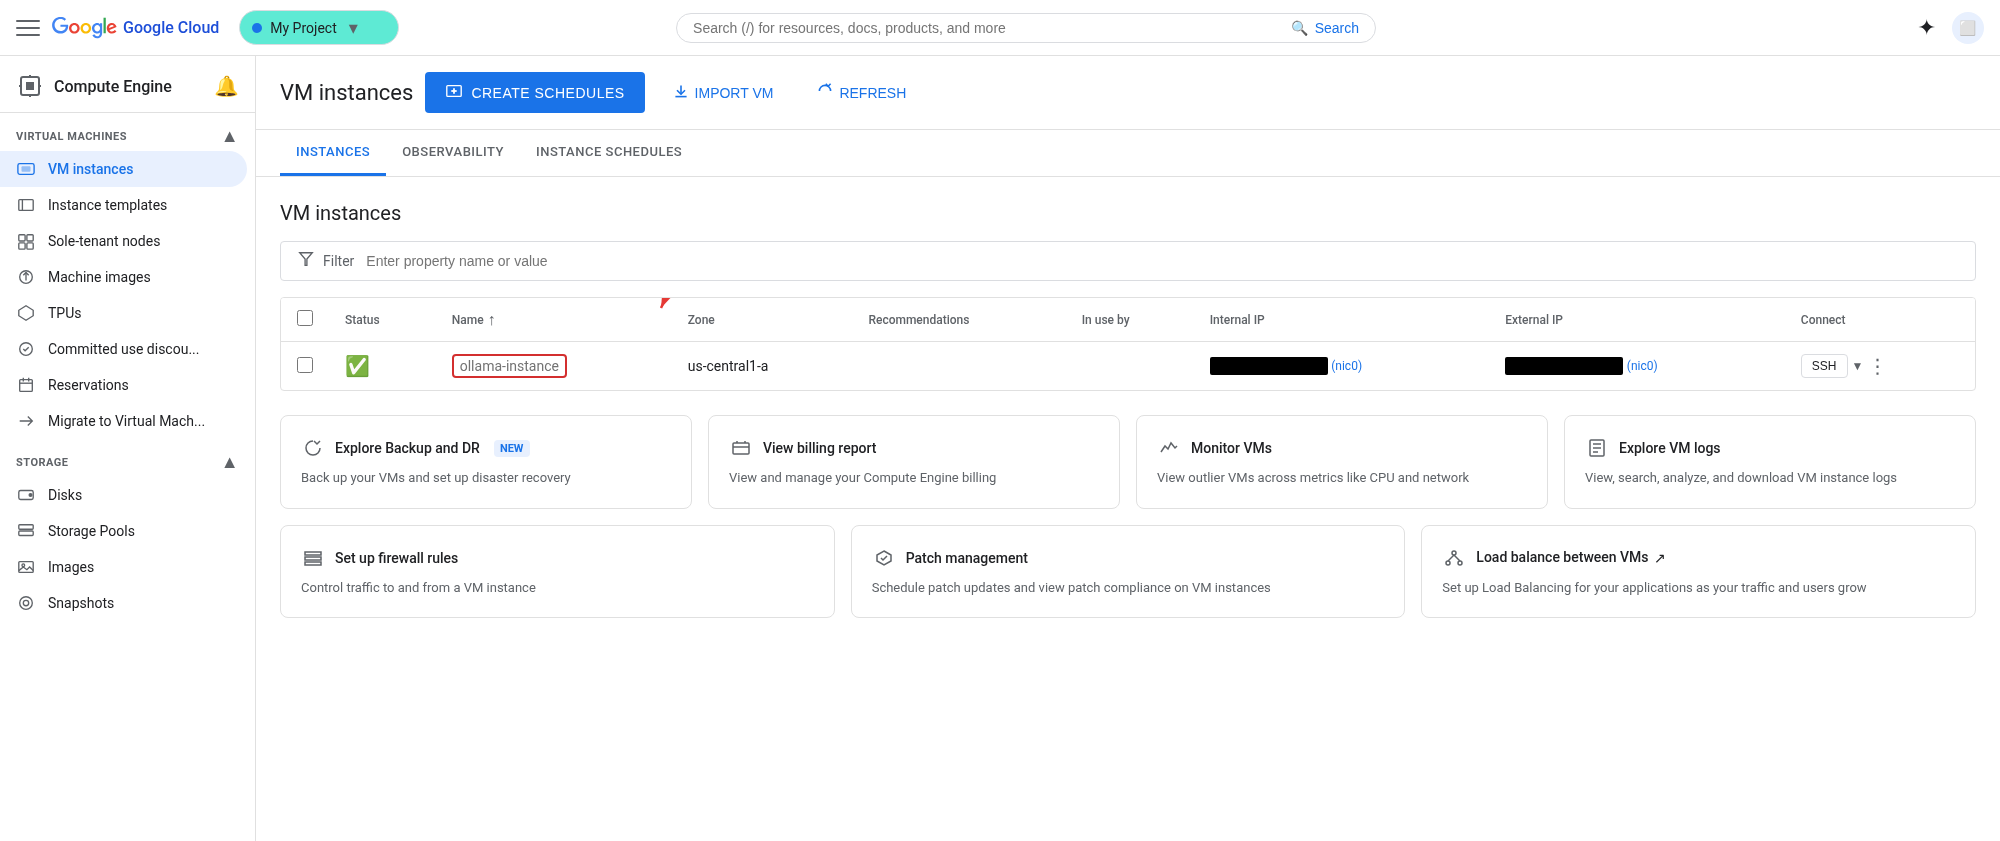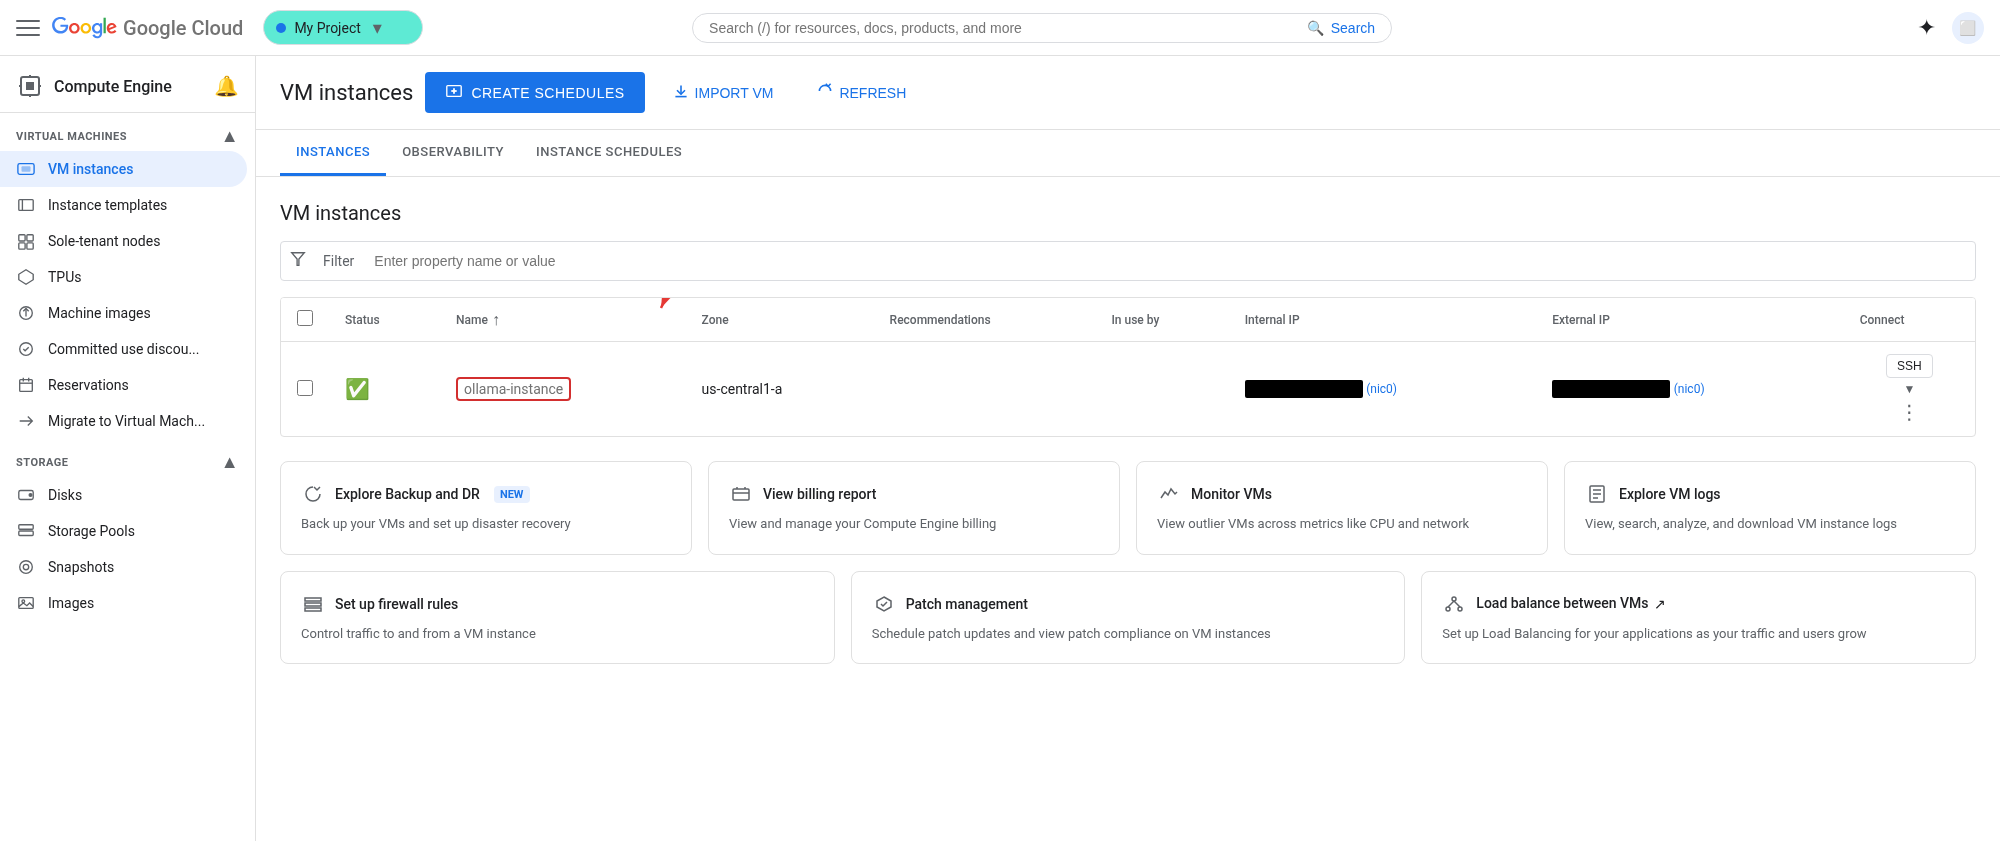--- a/index.html
+++ b/index.html
@@ -41,21 +41,21 @@
     .content-title { font-size: 22px; font-weight: 400; color: #202124; }
     .btn-create { display: flex; align-items: center; gap: 8px; background: #1a73e8; color: #fff; border: none; border-radius: 4px; padding: 10px 20px; font-size: 14px; font-weight: 500; cursor: pointer; letter-spacing: 0.5px; }
     .btn-secondary { display: flex; align-items: center; gap: 6px; background: none; color: #1a73e8; border: none; padding: 10px 16px; font-size: 14px; font-weight: 500; cursor: pointer; }
     .tabs { display: flex; border-bottom: 1px solid #e0e0e0; padding: 0 24px; }
     .tab { padding: 14px 16px; font-size: 13px; font-weight: 500; color: #5f6368; cursor: pointer; border-bottom: 3px solid transparent; letter-spacing: 0.5px; }
     .tab.active { color: #1a73e8; border-bottom-color: #1a73e8; }
     .content-body { padding: 24px; flex: 1; }
     .section-title { font-size: 20px; font-weight: 400; margin-bottom: 16px; }
 
     
-    .filter-bar { display: flex; align-items: center; border: 1px solid #dadce0; border-radius: 4px; padding: 8px 8px; gap: 16px; margin-bottom: 16px; }
+    .filter-bar { display: flex; align-items: center; border: 1px solid #dadce0; border-radius: 4px; padding: 8px 16px; gap: 8px; margin-bottom: 16px; }
     .filter-icon { color: #5f6368; font-size: 16px; }
     .filter-input { border: none; outline: none; font-size: 14px; color: #5f6368; flex: 1; background: transparent; }
 
     
     .table-wrapper { border: 1px solid #e0e0e0; border-radius: 4px; overflow: hidden; margin-bottom: 24px; }
     .table { width: 100%; border-collapse: collapse; }
     .table th { text-align: left; padding: 12px 16px; font-size: 12px; font-weight: 500; color: #5f6368; border-bottom: 1px solid #e0e0e0; background: #fff; white-space: nowrap; }
     .table td { padding: 12px 16px; font-size: 14px; border-bottom: 1px solid #f1f3f4; vertical-align: middle; }
     .table tr:last-child td { border-bottom: none; }
     .name-sort { display: inline-flex; align-items: center; gap: 4px; }
@@ -96,21 +96,21 @@
   <div class="google-cloud-logo">
 
     <svg viewBox="0 0 272 92" height="22">
       <path fill="#EA4335" d="M115.75 47.18c0 12.77-9.99 22.18-22.25 22.18s-22.25-9.41-22.25-22.18C71.25 34.32 81.24 25 93.5 25s22.25 9.32 22.25 22.18zm-9.74 0c0-7.98-5.79-13.44-12.51-13.44S80.99 39.2 80.99 47.18c0 7.9 5.79 13.44 12.51 13.44s12.51-5.55 12.51-13.44z"></path>
       <path fill="#FBBC05" d="M163.75 47.18c0 12.77-9.99 22.18-22.25 22.18s-22.25-9.41-22.25-22.18c0-12.85 9.99-22.18 22.25-22.18s22.25 9.32 22.25 22.18zm-9.74 0c0-7.98-5.79-13.44-12.51-13.44s-12.51 5.46-12.51 13.44c0 7.9 5.79 13.44 12.51 13.44s12.51-5.55 12.51-13.44z"></path>
       <path fill="#4285F4" d="M209.75 26.34v39.82c0 16.38-9.66 23.07-21.08 23.07-10.75 0-17.22-7.19-19.66-13.07l8.48-3.53c1.51 3.61 5.21 7.87 11.17 7.87 7.31 0 11.84-4.51 11.84-13v-3.19h-.34c-2.18 2.69-6.38 5.04-11.68 5.04-11.09 0-21.25-9.66-21.25-22.09 0-12.52 10.16-22.26 21.25-22.26 5.29 0 9.49 2.35 11.68 4.96h.34v-3.61h9.25zm-8.56 20.92c0-7.81-5.21-13.52-11.84-13.52-6.72 0-12.35 5.71-12.35 13.52 0 7.73 5.63 13.36 12.35 13.36 6.63 0 11.84-5.63 11.84-13.36z"></path>
       <path fill="#34A853" d="M225 3v65h-9.5V3h9.5z"></path>
       <path fill="#EA4335" d="M262.02 54.48l7.56 5.04c-2.44 3.61-8.32 9.83-18.48 9.83-12.6 0-22.01-9.74-22.01-22.18 0-13.19 9.49-22.18 20.92-22.18 11.51 0 17.14 9.16 18.98 14.11l1.01 2.52-29.65 12.28c2.27 4.45 5.8 6.72 10.75 6.72 4.96 0 8.4-2.44 10.92-6.14zm-23.27-7.98l19.82-8.23c-1.09-2.77-4.37-4.70-8.23-4.70-4.95 0-11.84 4.37-11.59 12.93z"></path>
       <path fill="#4285F4" d="M35.29 41.41V32h31.96c.31 1.64.47 3.58.47 5.68 0 7.06-1.93 15.79-8.15 22.01-6.05 6.3-13.78 9.66-24.03 9.66C16.32 69.35.36 53.89.36 34.36.36 14.83 16.32-.63 35.54-.63c10.5 0 17.98 4.12 23.6 9.49l-6.64 6.64c-4.03-3.78-9.49-6.72-16.97-6.72-13.86 0-24.7 11.17-24.7 25.03 0 13.86 10.84 25.03 24.7 25.03 8.99 0 14.11-3.61 17.39-6.89 2.66-2.66 4.41-6.46 5.1-11.65l-22.73.01z"></path>
     </svg>
-    <span style="font-size:20px;font-weight:500;color:#737373;">Google Cloud</span>
+    <span style="font-size:16px;font-weight:500;color:#1d4ed8;">Google Cloud</span>
   </div>
   <div class="project-selector">
     <div class="project-dot"></div>
     <span class="project-name">My Project</span>
     <span style="margin-left:4px;color:#5f6368;font-size:18px;">▾</span>
   </div>
   <div class="search-bar">
     <input type="text" placeholder="Search (/) for resources, docs, products, and more" style="">
     <button class="search-btn">
       <span>🔍</span>
@@ -171,34 +171,34 @@
             <rect x="11" y="3" width="7" height="7" rx="1"></rect>
             <rect x="2" y="12" width="7" height="7" rx="1"></rect>
             <rect x="11" y="12" width="7" height="7" rx="1"></rect>
           </svg>
       </div>
       <span>Sole-tenant nodes</span>
     </div>
     <div class="sidebar-item">
       <div class="sidebar-item-icon">
         <svg width="18" height="18" viewBox="0 0 20 20" fill="none" stroke="#5f6368" stroke-width="1.5">
-            <polygon points="10,2 18,7 18,13 10,18 2,13 2,7"></polygon>
-          </svg>
-      </div>
-      <span>TPUs</span>
-    </div>
-    <div class="sidebar-item">
-      <div class="sidebar-item-icon">
-        <svg width="18" height="18" viewBox="0 0 20 20" fill="none" stroke="#5f6368" stroke-width="1.5">
             <circle cx="10" cy="10" r="7"></circle>
             <polyline points="7,8 10,5 13,8"></polyline>
             <line x1="10" y1="5" x2="10" y2="14"></line>
           </svg>
       </div>
       <span>Machine images</span>
+    </div>
+    <div class="sidebar-item">
+      <div class="sidebar-item-icon">
+        <svg width="18" height="18" viewBox="0 0 20 20" fill="none" stroke="#5f6368" stroke-width="1.5">
+            <polygon points="10,2 18,7 18,13 10,18 2,13 2,7"></polygon>
+          </svg>
+      </div>
+      <span>TPUs</span>
     </div>
     <div class="sidebar-item">
       <div class="sidebar-item-icon">
         <svg width="18" height="18" viewBox="0 0 20 20" fill="none" stroke="#5f6368" stroke-width="1.5">
             <circle cx="10" cy="10" r="7"></circle>
             <path d="M7 10 L9 12 L13 8"></path>
           </svg>
       </div>
       <span>Committed use discou...</span>
     </div>
@@ -241,35 +241,35 @@
         <svg width="18" height="18" viewBox="0 0 20 20" fill="none" stroke="#5f6368" stroke-width="1.5">
             <rect x="2" y="3" width="16" height="5" rx="1"></rect>
             <rect x="2" y="10" width="16" height="5" rx="1"></rect>
           </svg>
       </div>
       <span>Storage Pools</span>
     </div>
     <div class="sidebar-item">
       <div class="sidebar-item-icon">
         <svg width="18" height="18" viewBox="0 0 20 20" fill="none" stroke="#5f6368" stroke-width="1.5">
-            <circle cx="10" cy="10" r="7"></circle>
-            <circle cx="10" cy="10" r="3"></circle>
-          </svg>
-      </div>
-      <span>Snapshots</span>
-    </div>
-    <div class="sidebar-item">
-      <div class="sidebar-item-icon">
-        <svg width="18" height="18" viewBox="0 0 20 20" fill="none" stroke="#5f6368" stroke-width="1.5">
             <rect x="2" y="4" width="16" height="12" rx="1"></rect>
             <circle cx="7" cy="8" r="1.5"></circle>
             <polyline points="2,14 7,10 11,13 14,10 18,14"></polyline>
           </svg>
       </div>
       <span>Images</span>
+    </div>
+    <div class="sidebar-item">
+      <div class="sidebar-item-icon">
+        <svg width="18" height="18" viewBox="0 0 20 20" fill="none" stroke="#5f6368" stroke-width="1.5">
+            <circle cx="10" cy="10" r="7"></circle>
+            <circle cx="10" cy="10" r="3"></circle>
+          </svg>
+      </div>
+      <span>Snapshots</span>
     </div>
   </div>
 
   <div class="content">
     <div class="content-header">
       <h1 class="content-title">VM instances</h1>
       <button class="btn-create">
         <span>
           <svg width="18" height="18" viewBox="0 0 20 20" fill="white">
               <rect x="2" y="4" width="16" height="12" rx="1" fill="none" stroke="white" stroke-width="1.5"></rect>
@@ -366,21 +366,21 @@
               <td></td>
               <td>
                 <span class="ip-redacted">████████████</span>
                 <a href="#" style="color:#1a73e8;text-decoration:none;font-size:12px;">(nic0)</a>
               </td>
               <td>
                 <span class="ip-redacted">████████████</span>
                 <a href="#" style="color:#1a73e8;text-decoration:none;font-size:12px;">(nic0)</a>
               </td>
               <td>
-                <div style="display:flex;align-items:center;gap:4px;flex-direction:column;">
+                <div style="display:flex;align-items:center;gap:4px;">
                   <button class="ssh-btn">SSH</button>
                   <span style="font-size:12px;color:#5f6368;cursor:pointer;">▼</span>
                   <span class="more-icon">⋮</span>
                 </div>
               </td>
             </tr>
           </tbody>
         </table>
       </div>
 

